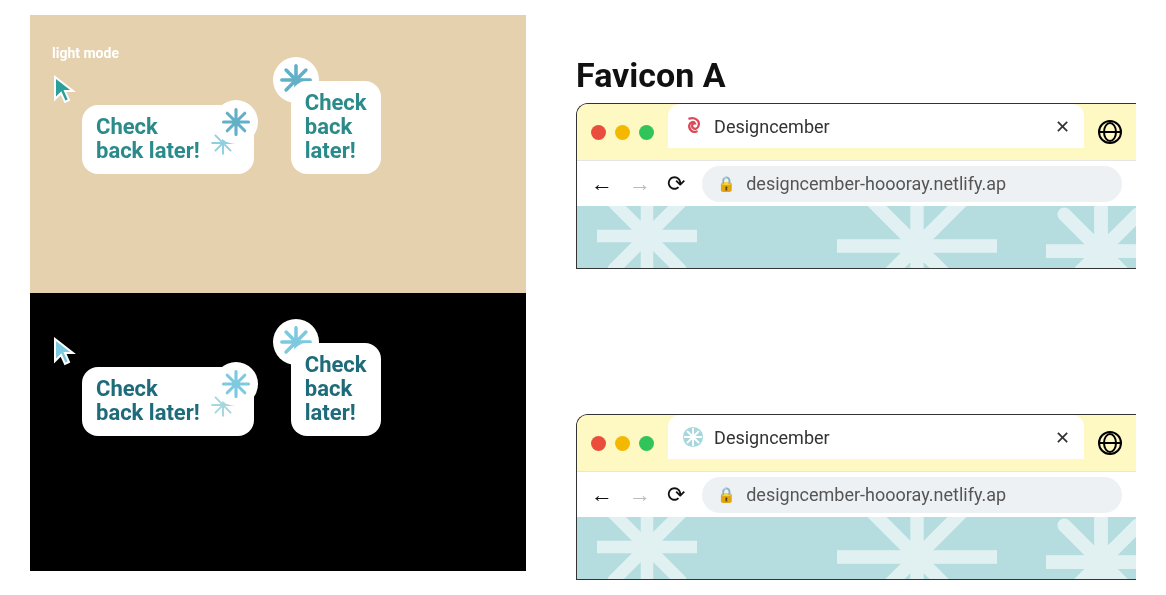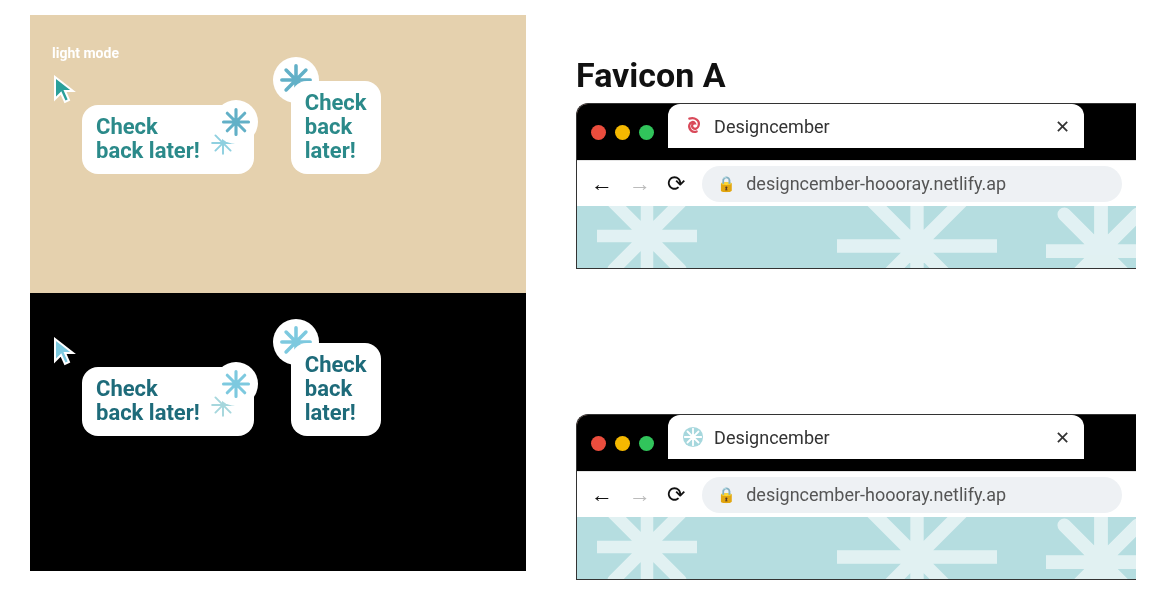--- a/index.html
+++ b/index.html
@@ -97,21 +97,21 @@
       border-radius: 12px 0 0 0;
       overflow: hidden;
       background: #f7c3b6;
     }
     .browser-tabbar {
       height: 56px;
       display: flex;
       align-items: center;
       padding: 12px 14px;
       gap: 14px;
-      background: #000000;
+      background: #fef9c3;
     }
     .traffic-lights { display: flex; gap: 9px; }
     .traffic-light { width: 15px; height: 15px; border-radius: 50%; }
     .tl-red { background: #eb4d3d; }
     .tl-yellow { background: #f5b800; }
     .tl-green { background: #31c45b; }
     .tab {
       background: #fff;
       border-radius: 12px 12px 0 0;
       height: 44px;

